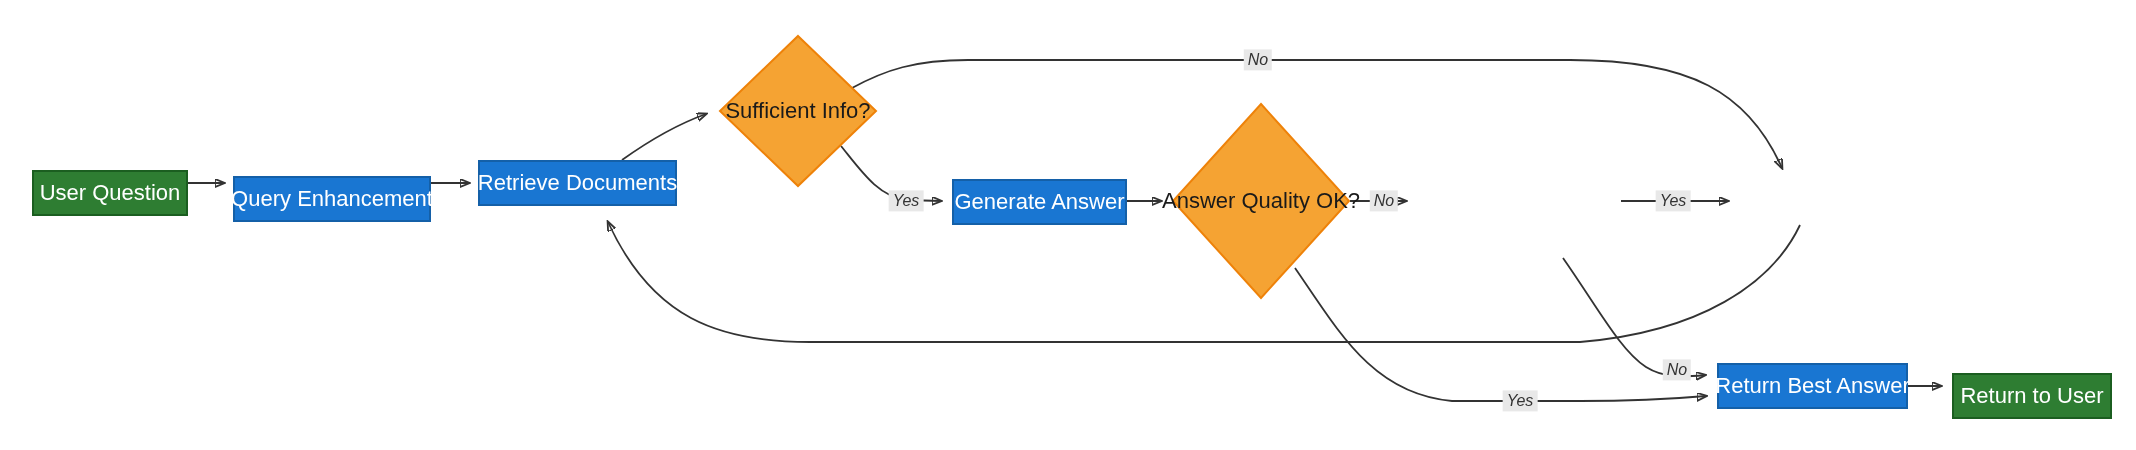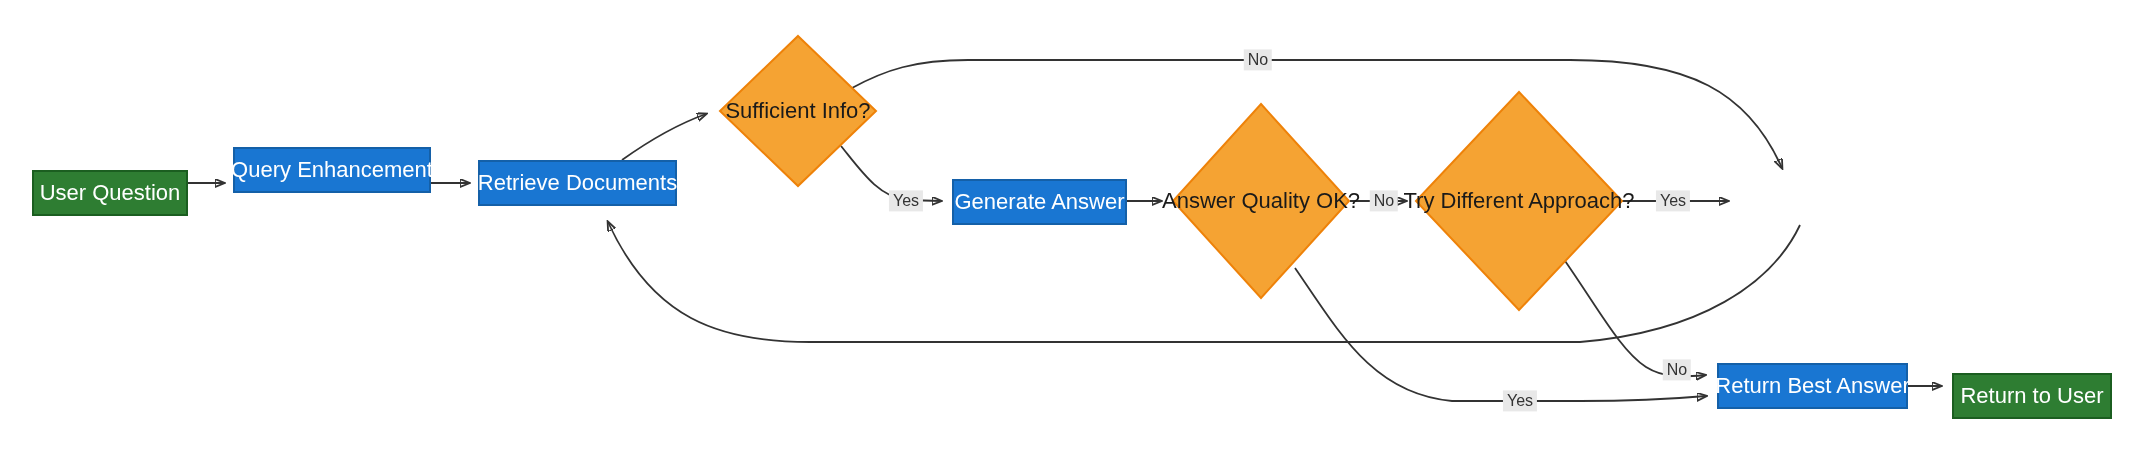--- a/index.html
+++ b/index.html
@@ -19,21 +19,21 @@
   .rect{border-width:2px;border-style:solid;color:var(--c-node-text-light,#fff);}
   .process{background:var(--c-process-fill);border-color:var(--c-process-border);}
   .startend{background:var(--c-start-end-fill);border-color:var(--c-start-end-border);margin-top:10px;}
   .diamond{color:var(--c-node-text-dark,#1a1a1a);}
   .diamond > svg{position:absolute;inset:0;overflow:visible;}
   .diamond polygon{fill:var(--c-decision-fill);stroke:var(--c-decision-border);stroke-width:2px;}
   .diamond .dlabel{position:relative;z-index:2;}
   .edge-label{
     position:absolute;transform:translate(-50%,-50%);
     background:var(--c-edge-label-bg,#e8e8e8);color:var(--c-edge-label-text,#333);
-    font-size:16px;line-height:1.2;padding:1px 4px;white-space:nowrap;
+    font-size:16px;line-height:1.2;padding:1px 4px;white-space:nowrap;font-style:italic;
   }
 </style>
 </head>
 <body>
 
 <div class="canvas">
 
   <svg class="edges" viewBox="0 0 2136 450">
     <defs>
       <marker id="arrow" markerUnits="userSpaceOnUse" markerWidth="11" markerHeight="9" refX="9" refY="4" orient="auto">
@@ -49,21 +49,21 @@
     <path d="M1350 201 L1406 201" marker-end="url(#arrow)"></path>
     <path d="M1621 201 L1728 201" marker-end="url(#arrow)"></path>
     <path d="M1800 225 C1772 284 1700 332 1580 342 L810 342 C718 342 652 318 608 222" marker-end="url(#arrow)"></path>
     <path d="M1295 268 C1338 330 1372 394 1452 401 L1580 401 C1640 401 1672 399 1706 396" marker-end="url(#arrow)"></path>
     <path d="M1563 258 C1598 308 1620 350 1646 367 C1665 379 1686 377 1705 375" marker-end="url(#arrow)"></path>
     <path d="M1908 386 L1941 386" marker-end="url(#arrow)"></path>
   </svg>
 
   <div class="node rect startend" style="left:32px;top:160px;width:156px;height:46px;">User Question</div>
 
-  <div class="node rect process" style="left:233px;top:147px;width:198px;height:46px;">Query Enhancement</div>
+  <div class="node rect process" style="left:233px;top:176px;width:198px;height:46px;">Query Enhancement</div>
 
   <div class="node rect process" style="left:478px;top:160px;width:199px;height:46px;">Retrieve Documents</div>
 
   <div class="node rect process" style="left:952px;top:179px;width:175px;height:46px;">Generate Answer</div>
 
 
   <div class="node rect process" style="left:1717px;top:363px;width:191px;height:46px;">Return Best Answer</div>
 
   <div class="node rect startend" style="left:1952px;top:363px;width:160px;height:46px;">Return to User</div>
 
@@ -74,26 +74,20 @@
     <span class="dlabel">Sufficient Info?</span>
   </div>
 
   <div class="node diamond" style="left:1172px;top:103px;width:178px;height:196px;">
     <svg viewBox="0 0 178 196" preserveAspectRatio="none">
       <polygon points="89,1 177,98 89,195 1,98"></polygon>
     </svg>
     <span class="dlabel">Answer Quality OK?</span>
   </div>
 
-  <div class="node diamond" style="left:1415px;top:91px;width:208px;height:220px;">
-    <svg viewBox="0 0 208 220" preserveAspectRatio="none">
-      <polygon points="104,1 207,110 104,219 1,110"></polygon>
-    </svg>
-    <span class="dlabel">Try Different Approach?</span>
-  </div>
 
   <span class="edge-label" style="left:906px;top:201px;">Yes</span>
   <span class="edge-label" style="left:1258px;top:60px;">No</span>
   <span class="edge-label" style="left:1384px;top:201px;">No</span>
   <span class="edge-label" style="left:1673px;top:201px;">Yes</span>
   <span class="edge-label" style="left:1520px;top:401px;">Yes</span>
   <span class="edge-label" style="left:1677px;top:370px;">No</span>
 
 </div>
 

